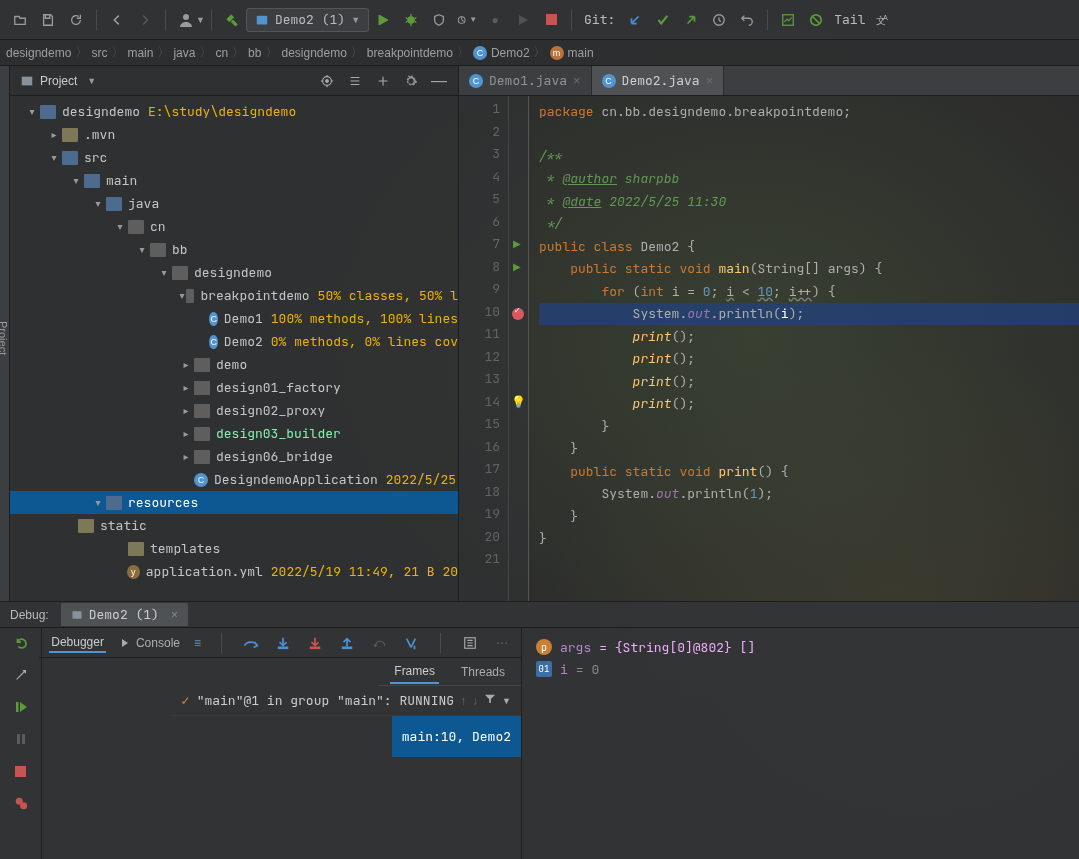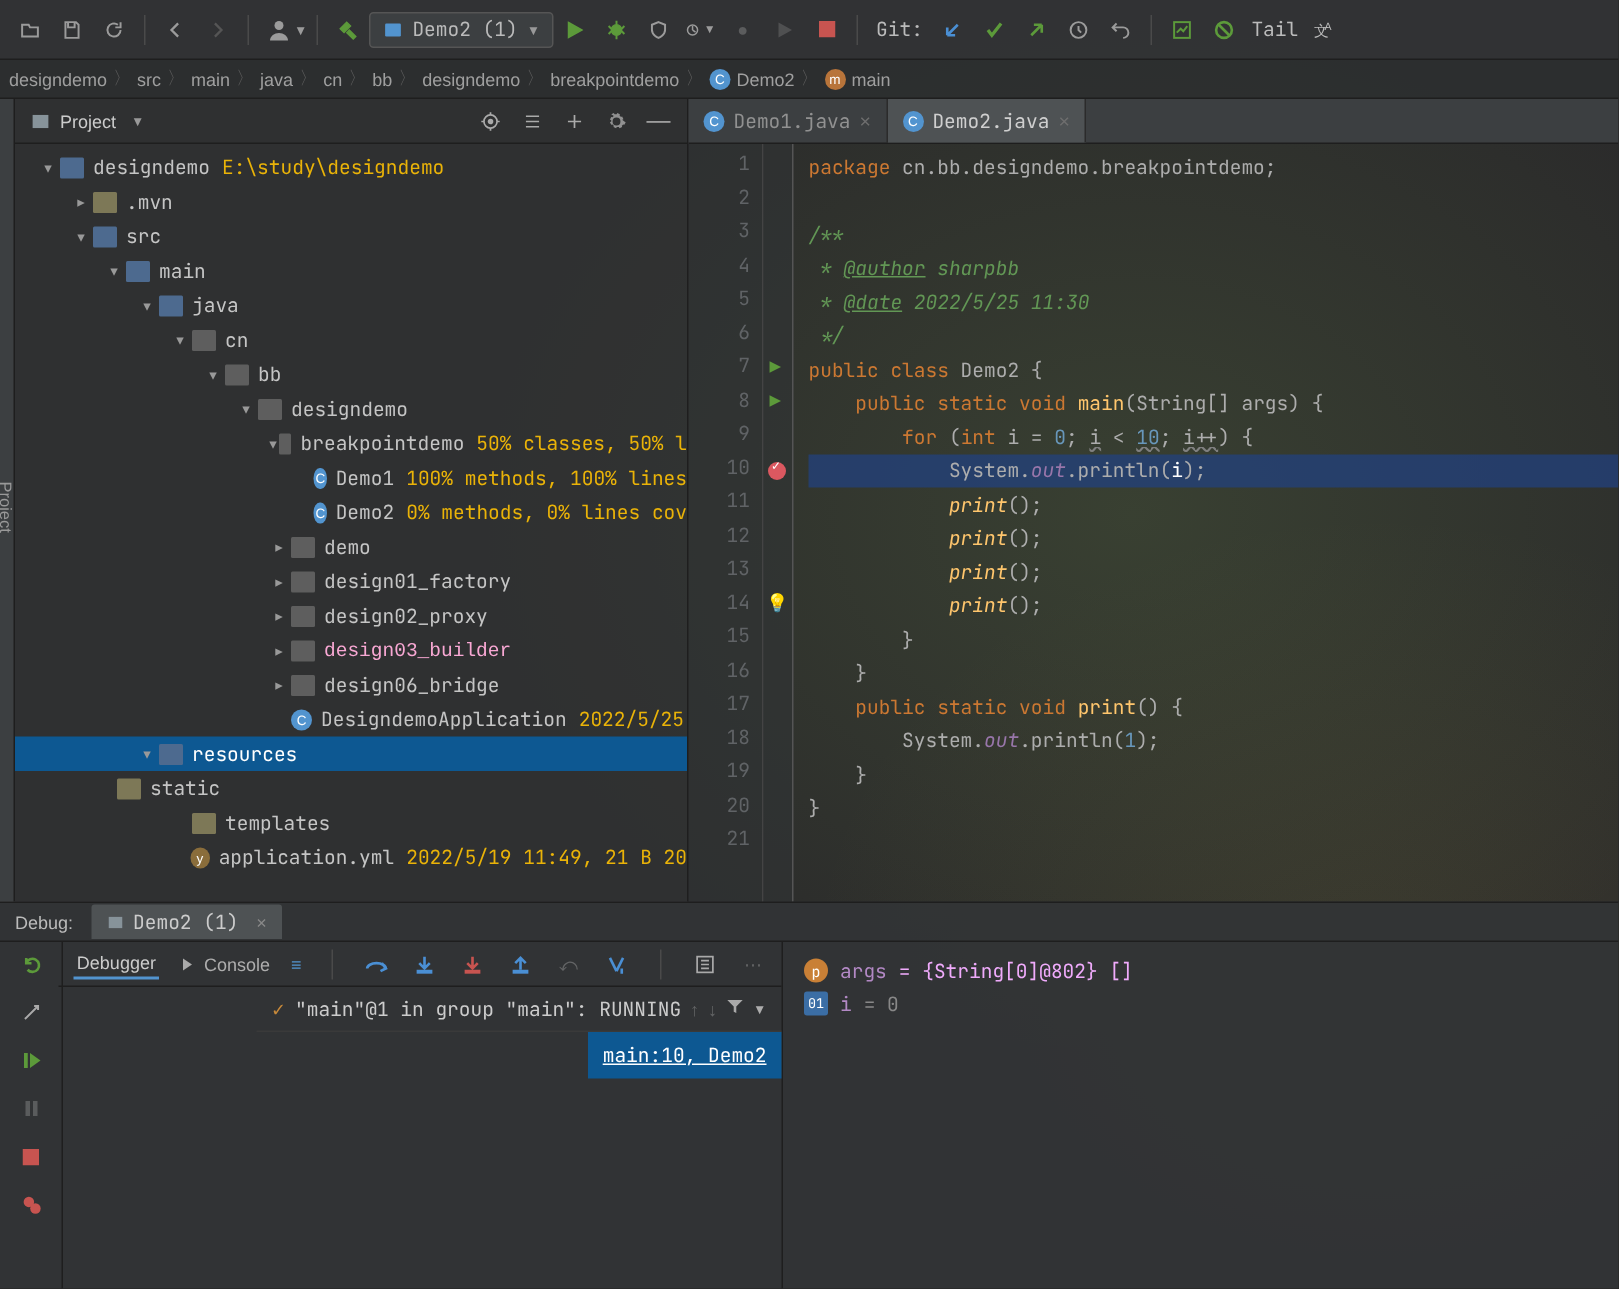--- a/index.html
+++ b/index.html
@@ -86,21 +86,21 @@
 .dbgtab { padding:3px 10px; background:#4e5254; border-radius:2px 2px 0 0; gap:6px; }
 .dbgtools { height:30px; border-bottom:1px solid #1e1e1e; padding:0 10px; gap:14px; }
 .dbgbody { flex:1; display:flex; }
 .dbgside { width:42px; border-right:1px solid #1e1e1e; display:flex; flex-direction:column; align-items:center; padding-top:6px; gap:14px; }
 .dbgmain { flex:1; display:flex; }
 .frames { width:480px; border-right:1px solid #1e1e1e; display:flex; flex-direction:column;align-items:flex-end; }
 .subtab { height:28px; padding:0 12px; gap:18px; border-bottom:1px solid #444; }
 .subtab span { padding:4px 4px; cursor:pointer; }
 .subtab .act { border-bottom:2px solid #5294cf; color:#ccc; }
 .stackhdr { height:30px; padding:0 10px; border-bottom:1px solid #3a3a3a; gap:6px; }
-.stackrow { height:31px; padding:0 10px; background:#0d5892; color:#fff;text-decoration:underline; }
+.stackrow { height:41px; padding:0 10px; background:#0d5892; color:#fff; }
 .vars { flex:1; padding:8px 14px; }
 .var-row { height:22px; gap:8px; }
 .pbadge { width:16px;height:16px;border-radius:50%;background:#c98036;color:#fff;font-size:10px;display:flex;align-items:center;justify-content:center; }
 .ibadge { width:16px;height:16px;border-radius:2px;background:#3b6ea5;color:#fff;font-size:9px;display:flex;align-items:center;justify-content:center; }
 
 svg { pointer-events:none; }
 </style>
 </head>
 <body>
 
@@ -369,21 +369,21 @@
           <span class="mono" style="color: rgb(197, 197, 197);">design01_factory</span>
         </div>
         <div class="tree-row" style="padding-left: 168px;">
           <span class="arrow">▸</span>
           <span class="foldericon pkg"></span>
           <span class="mono" style="color: rgb(197, 197, 197);">design02_proxy</span>
         </div>
         <div class="tree-row" style="padding-left: 168px;">
           <span class="arrow">▸</span>
           <span class="foldericon pkg"></span>
-          <span class="mono" style="color: #f9a8d4; font-family: Liberation Mono, monospace;">design03_builder</span>
+          <span class="mono" style="color: #86efac;">design03_builder</span>
         </div>
         <div class="tree-row" style="padding-left: 168px;">
           <span class="arrow">▸</span>
           <span class="foldericon pkg"></span>
           <span class="mono" style="color: rgb(197, 197, 197);">design06_bridge</span>
         </div>
         <div class="tree-row" style="padding-left: 168px;">
           <span class="arrow"></span>
           <span class="classicon">C</span>
           <span class="mono" style="color: rgb(197, 197, 197);">DesigndemoApplication</span>
@@ -615,20 +615,24 @@
             </span>
           <div class="tb-sep"></div>
           <span class="icon">
               <svg width="14" height="14" viewBox="0 0 16 16" fill="none" stroke="#aaa" stroke-width="1.3">
                 <rect x="2" y="2" width="12" height="12"></rect>
                 <path d="M5 5h6M5 8h6M5 11h6"></path>
               </svg>
             </span>
           <span class="icon" style="opacity:.4">⋯</span>
         </div>
+        <div class="subtab row">
+          <span class="act">Frames</span>
+          <span>Threads</span>
+        </div>
         <div class="stackhdr row">
           <span style="color:#c7893a">✓</span>
           <span class="mono" style="color:#ccc;flex:1">"main"@1 in group "main": RUNNING</span>
           <span style="opacity:.4">↑</span>
             <span style="opacity:.4">↓</span>
           <span><svg width="12" height="12" viewBox="0 0 14 14" fill="#aaa">
                 <path d="M1 2h12l-5 5v5l-2-1V7z"></path>
               </svg></span>
           <span style="font-size:9px">▼</span>
         </div>

